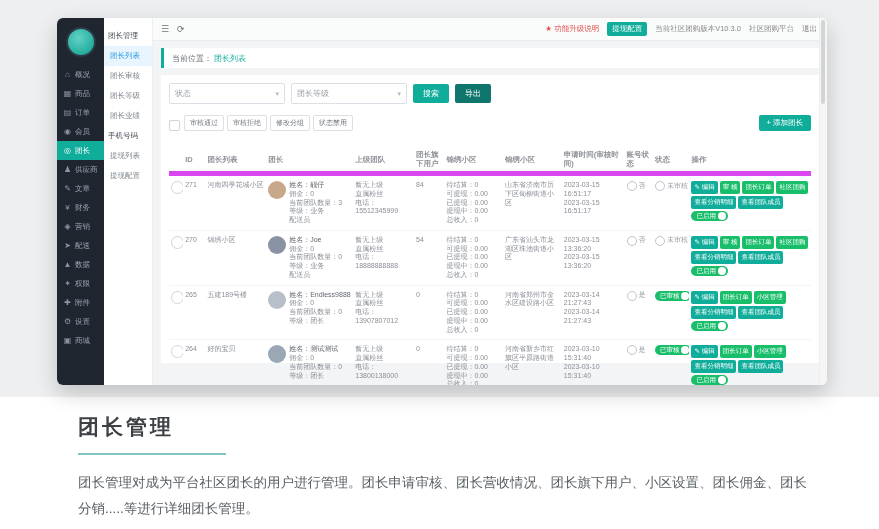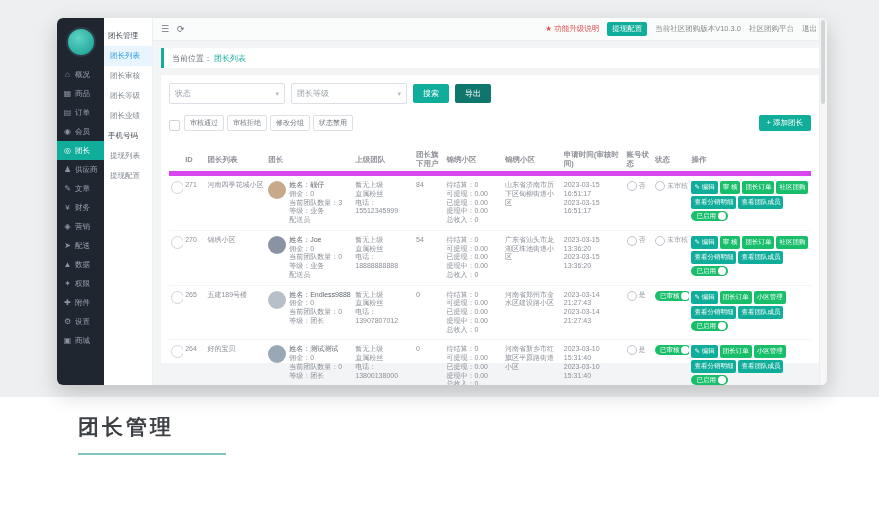--- a/index.html
+++ b/index.html
@@ -495,13 +495,14 @@
 
     <div class="sbar">
       <div class="thumb"></div>
     </div>
   </div>
 </div>
 
 <div class="doc">
   <h1>团长管理</h1>
   <div class="underline"></div>
+  <p>团长管理对成为平台社区团长的用户进行管理。团长申请审核、团长营收情况、团长旗下用户、小区设置、团长佣金、团长分销.....等进行详细团长管理。</p>
 </div>
 
 </body></html>

